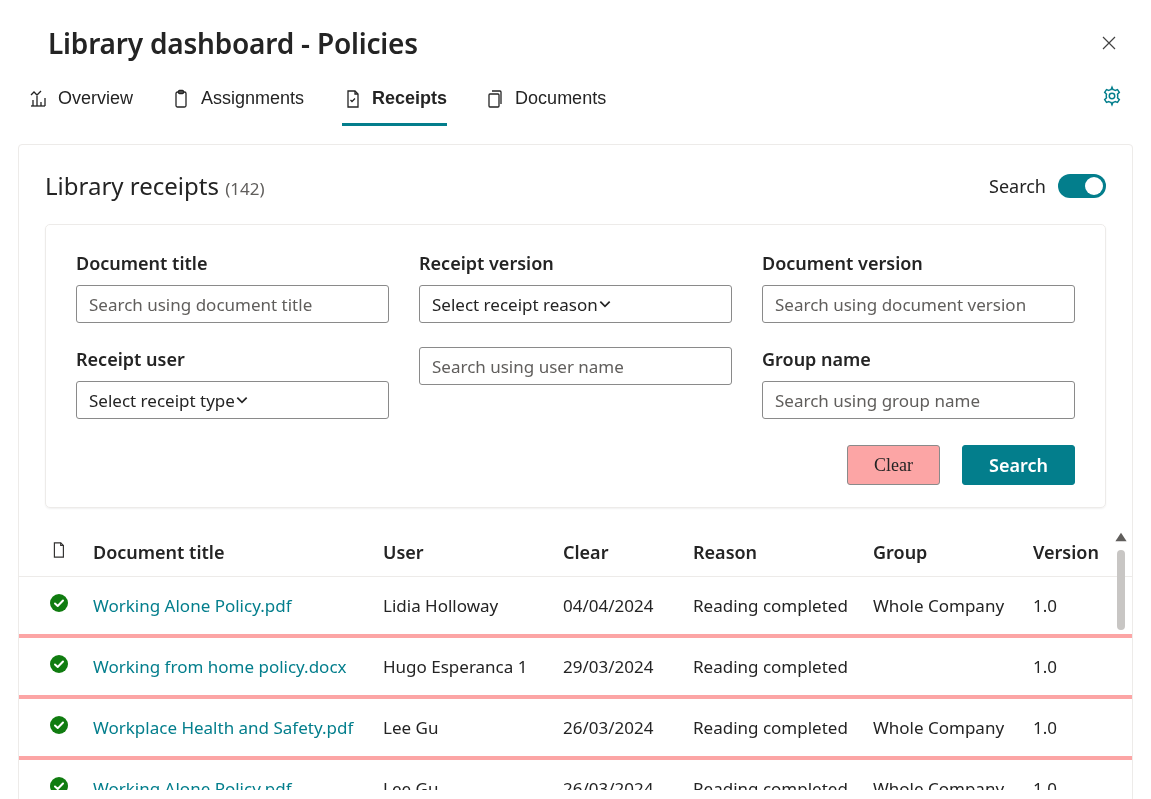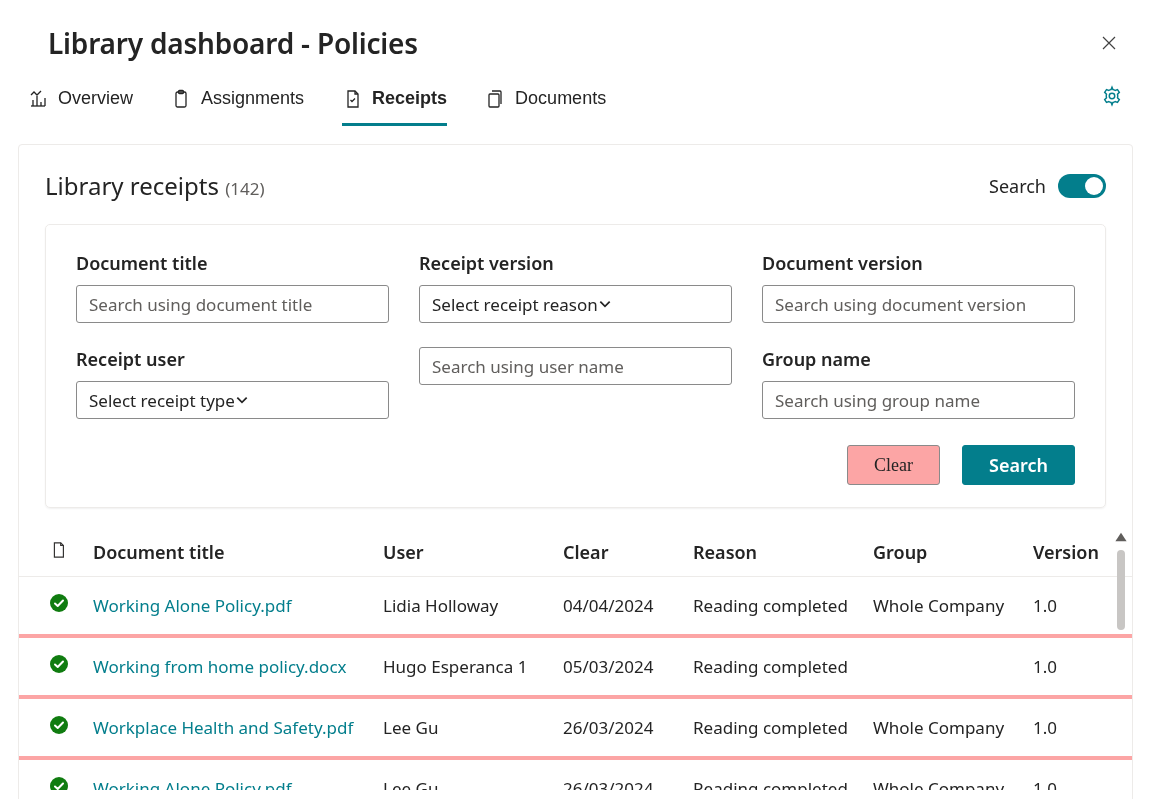--- a/index.html
+++ b/index.html
@@ -240,21 +240,21 @@
           </tr>
           <tr>
             <td class="col-icon"><span class="status-icon">
                 <svg viewBox="0 0 20 20">
                   <circle cx="10" cy="10" r="9" fill="#107c10"></circle>
                   <path d="M6 10.5 L8.7 13 L14 7.5" stroke="#fff" stroke-width="2" fill="none" stroke-linecap="round" stroke-linejoin="round"></path>
                 </svg>
               </span></td>
             <td><a href="#">Working from home policy.docx</a></td>
             <td>Hugo Esperanca 1</td>
-            <td>05/03/2024</td>
+            <td>29/03/2024</td>
             <td>Reading completed</td>
             <td></td>
             <td>1.0</td>
           </tr>
           <tr>
             <td class="col-icon"><span class="status-icon">
                 <svg viewBox="0 0 20 20">
                   <circle cx="10" cy="10" r="9" fill="#107c10"></circle>
                   <path d="M6 10.5 L8.7 13 L14 7.5" stroke="#fff" stroke-width="2" fill="none" stroke-linecap="round" stroke-linejoin="round"></path>
                 </svg>

